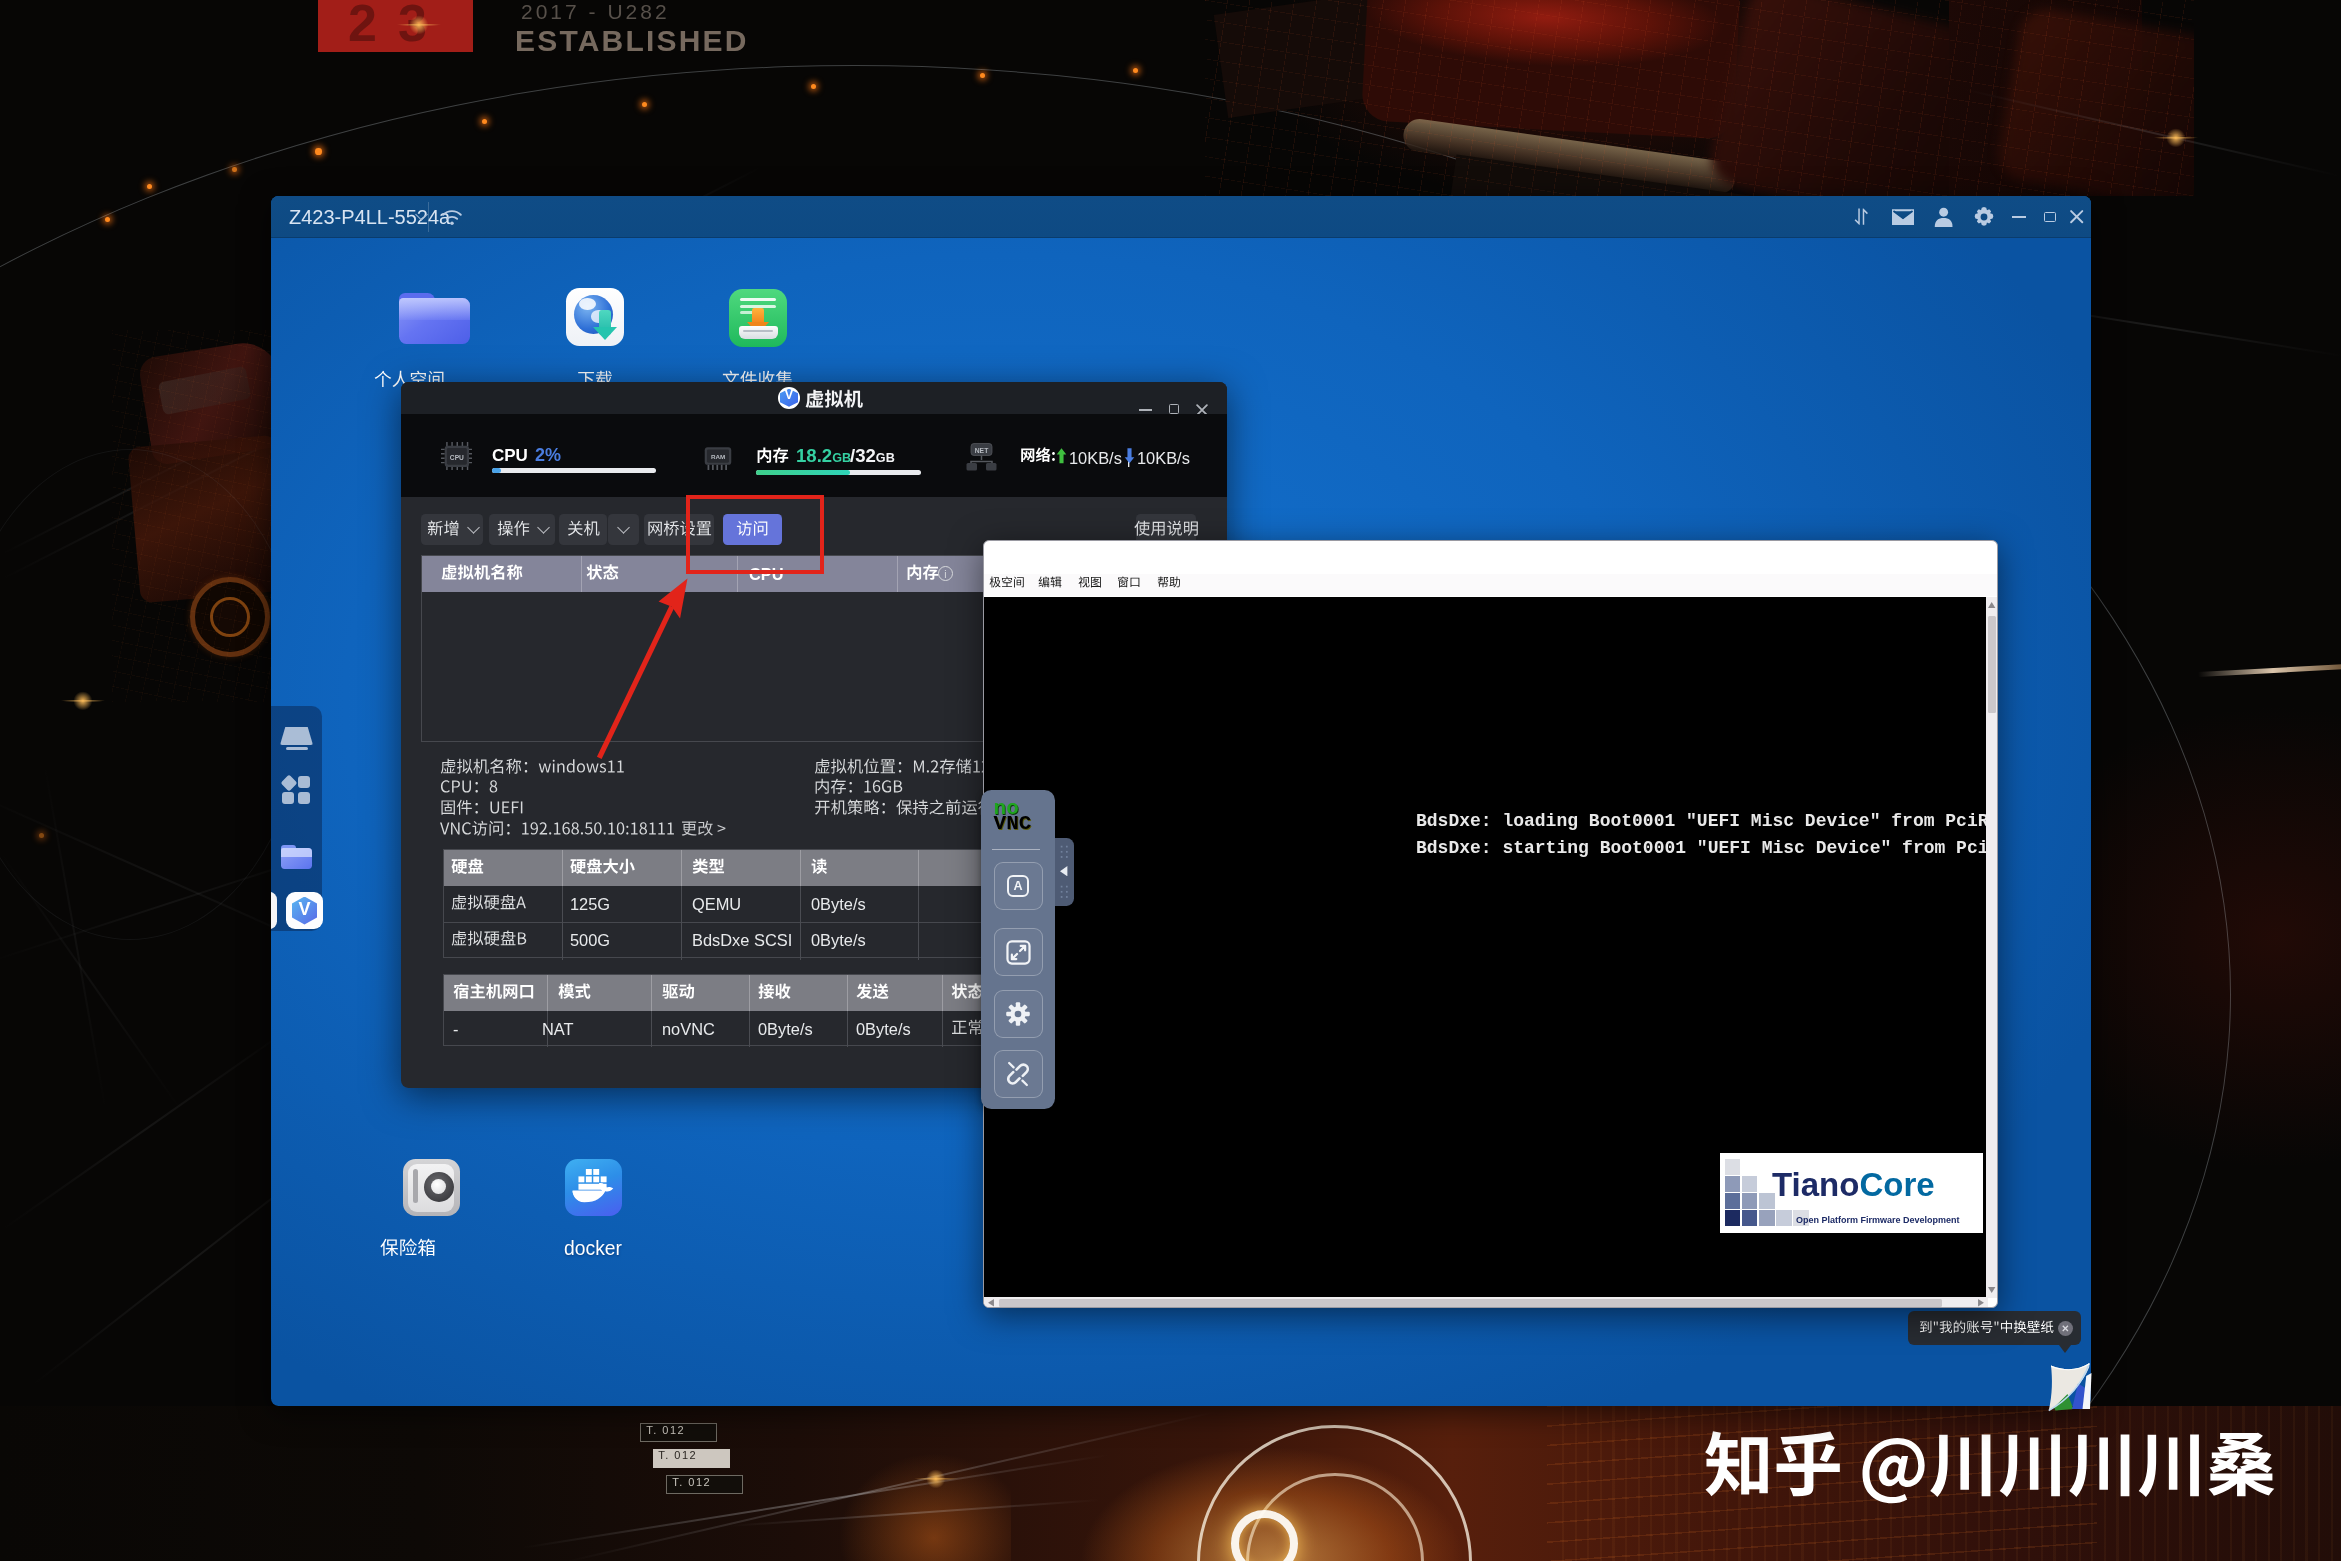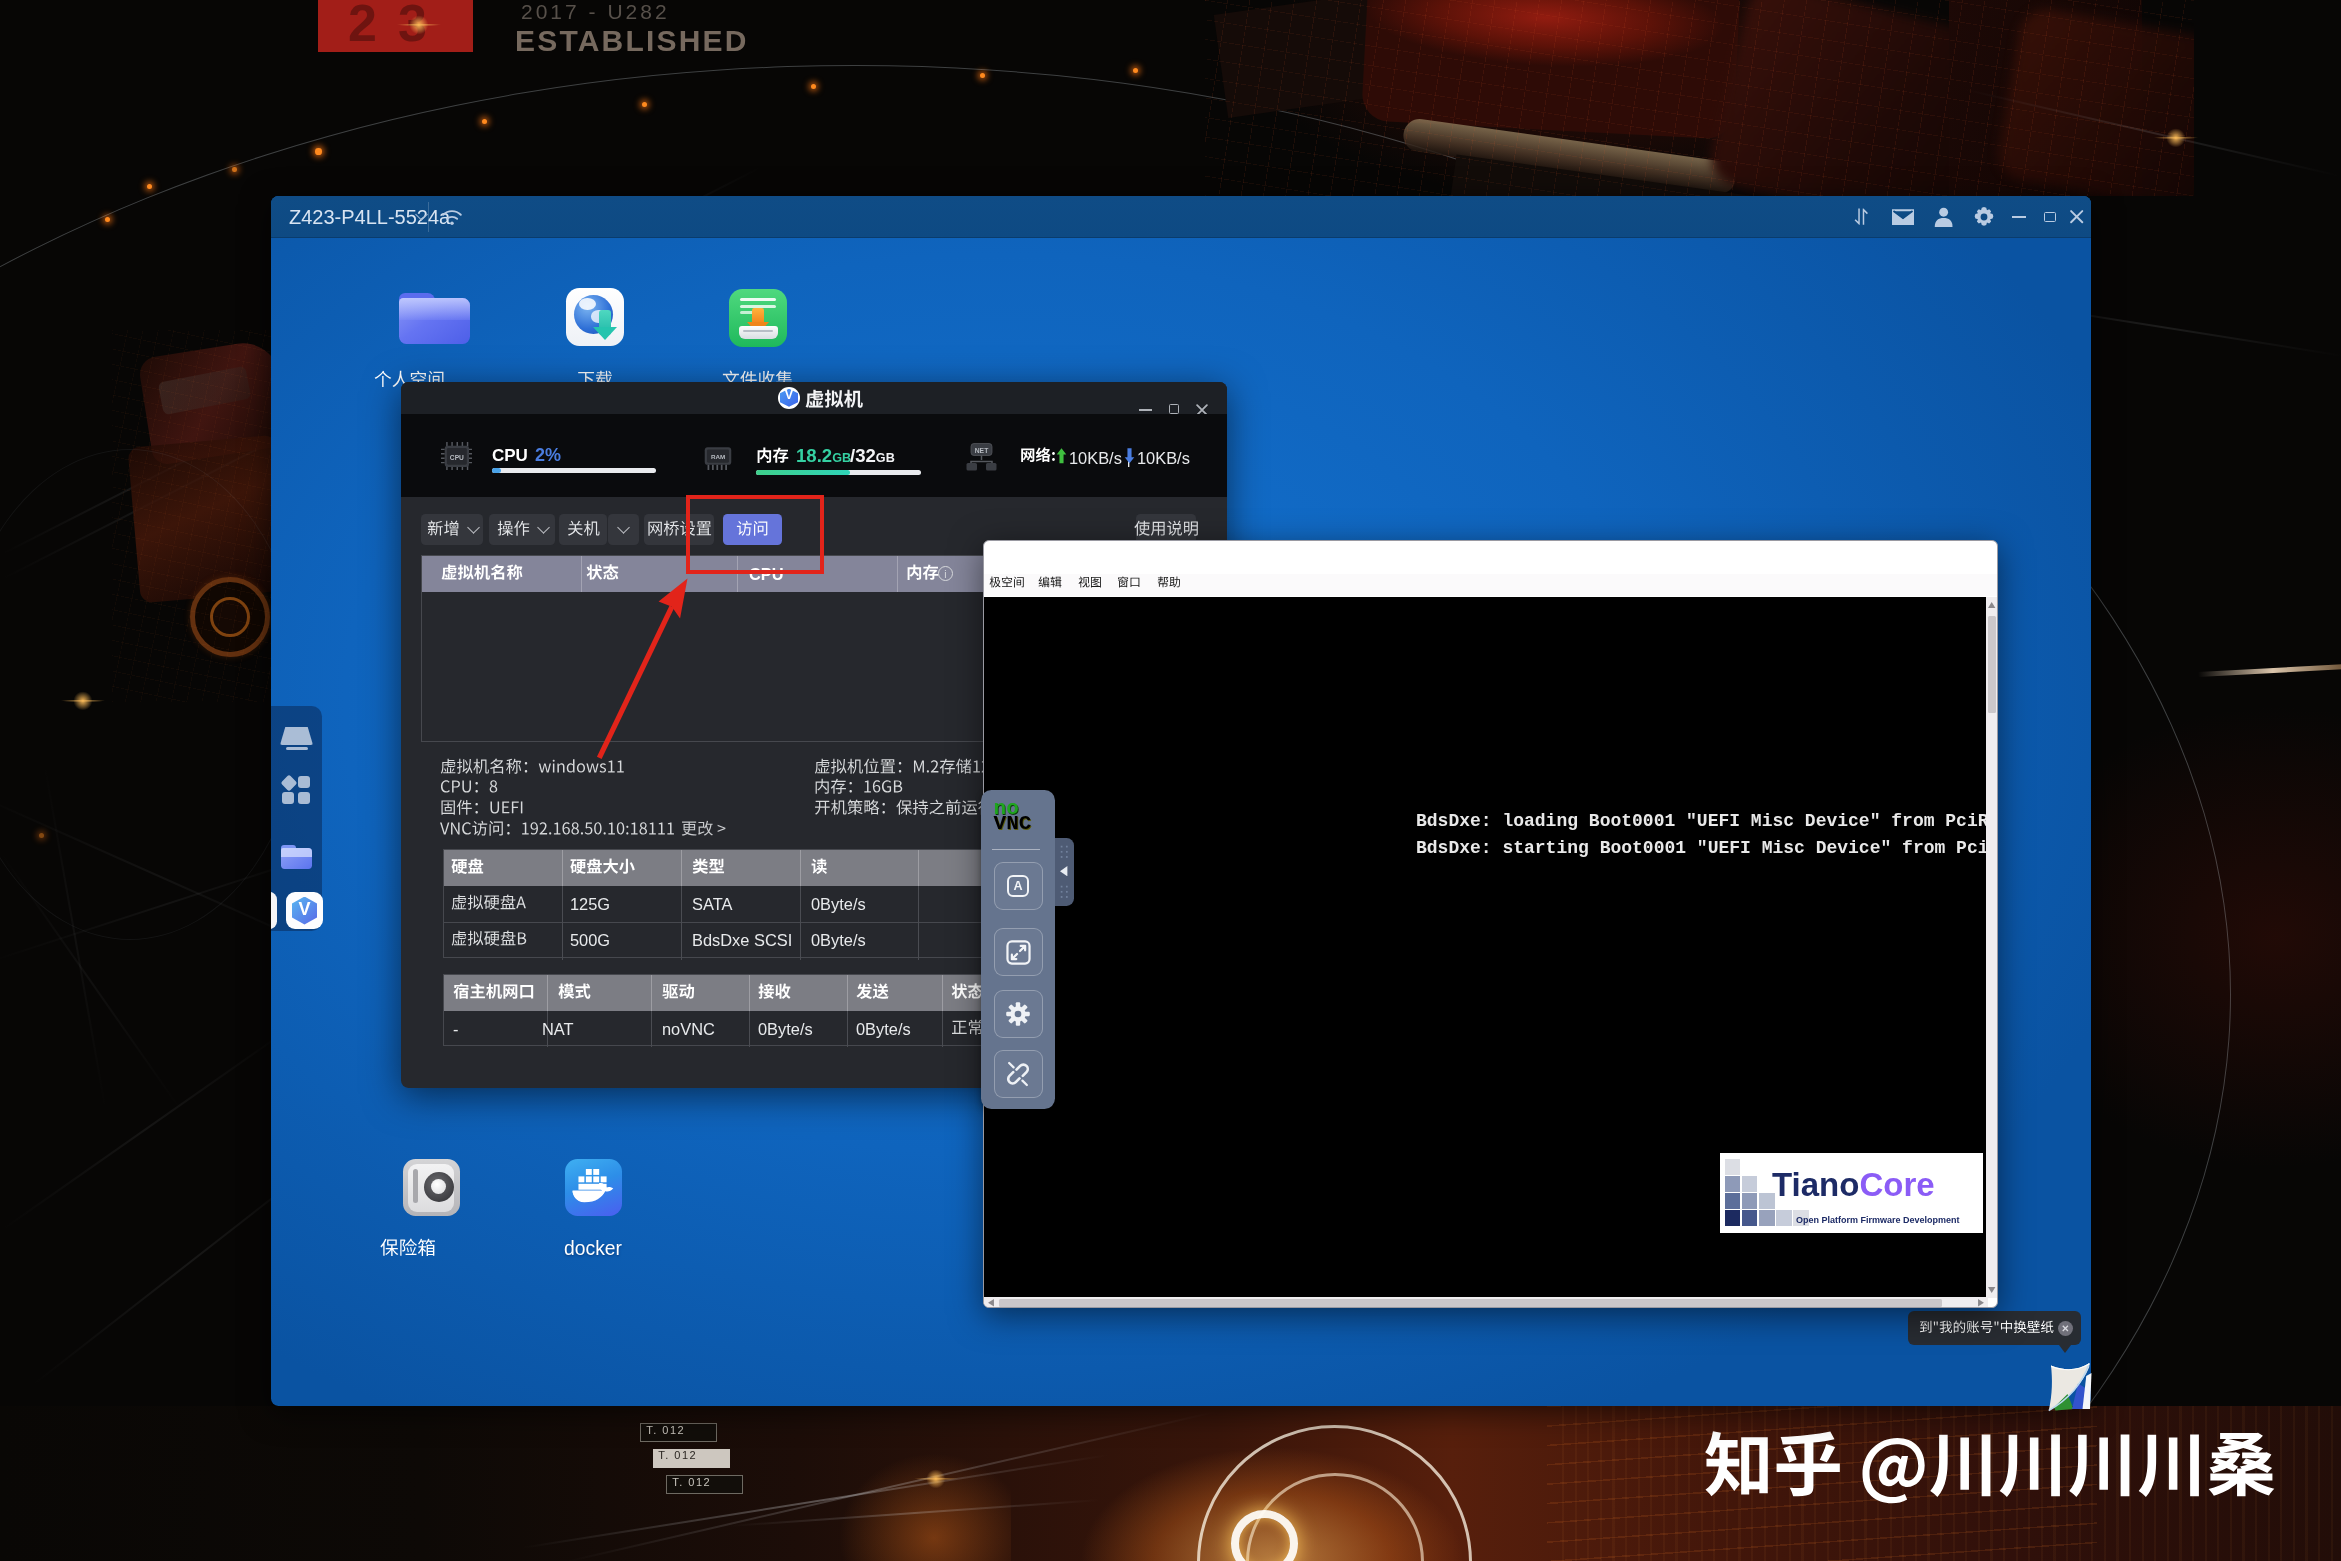--- a/index.html
+++ b/index.html
@@ -841,21 +841,21 @@
             <g fill="#dcdee0" transform="scale(1,-1)">
               <use href="#r865a" x="0"></use>
               <use href="#r62df" x="1000"></use>
               <use href="#r786c" x="2000"></use>
               <use href="#r76d8" x="3000"></use>
               <use href="#r41" x="4000"></use>
             </g>
           </svg>
         </div>
   <div class="cell wtx" style="left:126px;top:36px;height:36px">125G</div>
-  <div class="cell wtx" style="left:248px;top:36px;height:36px">SATA</div>
+  <div class="cell wtx" style="left:248px;top:36px;height:36px">QEMU</div>
   <div class="cell wtx" style="left:367px;top:36px;height:36px">0Byte/s</div>
   <div class="cell" style="left:6.7px;top:72px;height:36px">
           <svg class="cj" width="76" height="19.3" viewBox="0 -880 4657 1180">
             <g fill="#dcdee0" transform="scale(1,-1)">
               <use href="#r865a" x="0"></use>
               <use href="#r62df" x="1000"></use>
               <use href="#r786c" x="2000"></use>
               <use href="#r76d8" x="3000"></use>
               <use href="#r42" x="4000"></use>
             </g>
@@ -1001,21 +1001,21 @@
    <div class="a" style="left:4.5px;top:23px;width:15.6px;height:15.6px;background:#8e9ab8"></div>
    <div class="a" style="left:4.5px;top:40px;width:15.6px;height:15.6px;background:#5c6e9a"></div>
    <div class="a" style="left:4.5px;top:57px;width:15.6px;height:15.6px;background:#1c2a60"></div>
    <div class="a" style="left:21.6px;top:23px;width:15.6px;height:15.6px;background:#c6ccda"></div>
    <div class="a" style="left:21.6px;top:40px;width:15.6px;height:15.6px;background:#8e9ab8"></div>
    <div class="a" style="left:21.6px;top:57px;width:15.6px;height:15.6px;background:#46588c"></div>
    <div class="a" style="left:39px;top:40px;width:15.6px;height:15.6px;background:#bcc4d4"></div>
    <div class="a" style="left:39px;top:57px;width:15.6px;height:15.6px;background:#98a2bc"></div>
    <div class="a" style="left:56px;top:57px;width:15.6px;height:15.6px;background:#c6ccda"></div>
    <div class="a" style="left:73px;top:57px;width:15.6px;height:15.6px;background:#dcdee4"></div>
-   <div class="a" style="left:52px;top:12.6px;font-size:33px;font-weight:bold;color:#1d2b66;white-space:nowrap">Tiano<span style="color:#8b5cf6">Core</span></div>
+   <div class="a" style="left:52px;top:12.6px;font-size:33px;font-weight:bold;color:#1d2b66;white-space:nowrap">Tiano<span style="color:#0369a1">Core</span></div>
    <div class="a" style="left:76px;top:62px;font-size:9px;font-weight:bold;color:#1d2b66;white-space:nowrap">Open Platform Firmware Development</div>
   </div>
  </div>
  <div id="qvsb">
   <svg class="a" style="left:2.2px;top:4.5px" width="7.4" height="6" viewBox="0 0 10 8" fill="#8a888c">
           <path d="M5 0 L10 8 L0 8 Z"></path>
         </svg>
   <div class="a" style="left:1.5px;top:19.3px;width:8.2px;height:97px;background:#cac7ca;border-radius:1.5px"></div>
   <svg class="a" style="left:2.2px;top:690px" width="7.4" height="6" viewBox="0 0 10 8" fill="#8a888c">
           <path d="M5 8 L10 0 L0 0 Z"></path>

